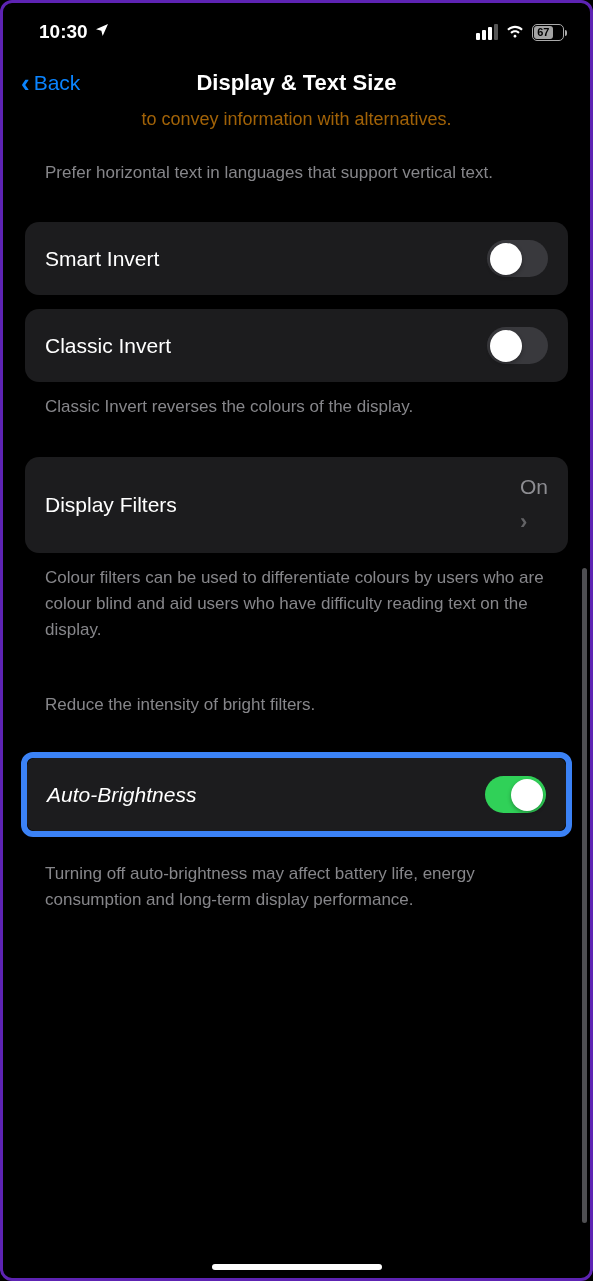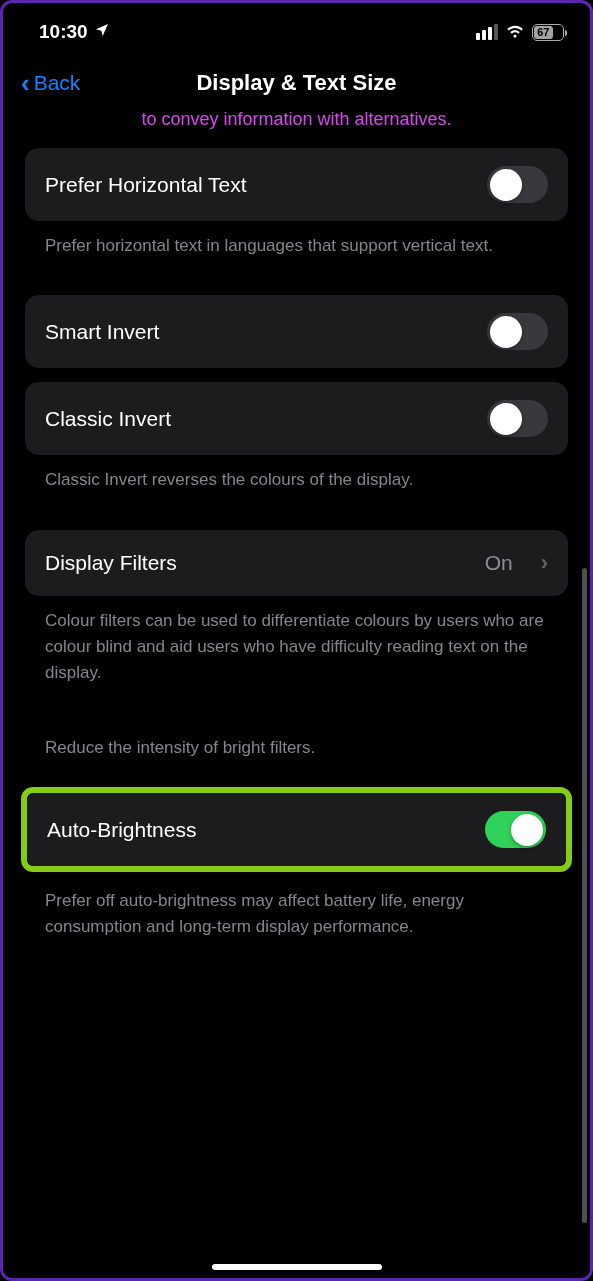--- a/index.html
+++ b/index.html
@@ -70,21 +70,21 @@
     align-items: center;
     gap: 4px;
     color: #0a84ff;
     font-size: 21px;
     font-weight: 400;
   }
   .back-chevron { font-size: 26px; font-weight: 600; line-height: 1; }
   .nav-title { font-size: 22px; font-weight: 600; color: #fff; }
 
   .truncated-text {
-    color: #d946ef;
+    color: #a16207;
     font-size: 18px;
     text-align: center;
     margin-top: -4px;
     padding: 0 30px 18px;
   }
 
   
   .content {
     padding: 0 22px;
   }
@@ -127,31 +127,32 @@
     height: 32px;
     border-radius: 50%;
     background: #fff;
     box-shadow: 0 2px 4px rgba(0,0,0,.3);
   }
   .toggle.on { background: #30d158; }
   .toggle.on .knob { left: auto; right: 3px; }
 
   
   .row-right {
-    display: flex; align-items: center; gap: 28px;
+    display: flex; gap: 10px; flex-direction: column;
   }
   .row-value { color: #8d8d92; font-size: 21px; }
   .chevron-right { color: #636366; font-size: 22px; font-weight: 600; }
 
   
   .highlight-frame {
-    border: 6px solid #84cc16;
+    border: 6px solid #3b82f6;
     border-radius: 12px;
-    margin: 4px -4px;
+    margin: 12px -4px;
     padding: 0;
+    font-style: italic;
   }
   .highlight-frame .setting-row { border-radius: 8px; }
 
   
   .scroll-indicator {
     position: absolute;
     right: 3px;
     top: 565px;
     width: 5px;
     height: 655px;
@@ -210,26 +211,20 @@
     <span class="back-chevron">‹</span>
     <span>Back</span>
   </div>
   <div class="nav-title">Display &amp; Text Size</div>
 </div>
 
 <div class="truncated-text">to convey information with alternatives.</div>
 
 <div class="content">
 
-  <div class="setting-row">
-    <span class="setting-label">Prefer Horizontal Text</span>
-    <div class="toggle">
-        <div class="knob"></div>
-      </div>
-  </div>
   <div class="setting-footer">Prefer horizontal text in languages that support vertical text.</div>
 
   <div class="section-gap"></div>
 
   <div class="setting-row">
     <span class="setting-label">Smart Invert</span>
     <div class="toggle">
         <div class="knob"></div>
       </div>
   </div>
@@ -260,18 +255,18 @@
   <div class="setting-footer">Reduce the intensity of bright filters.</div>
 
   <div class="highlight-frame">
     <div class="setting-row">
       <span class="setting-label">Auto-Brightness</span>
       <div class="toggle on">
           <div class="knob"></div>
         </div>
     </div>
   </div>
-  <div class="setting-footer">Prefer off auto-brightness may affect battery life, energy consumption and long-term display performance.</div>
+  <div class="setting-footer">Turning off auto-brightness may affect battery life, energy consumption and long-term display performance.</div>
 
 </div>
 
 <div class="scroll-indicator"></div>
 <div class="home-indicator"></div>
 
 </body></html>

